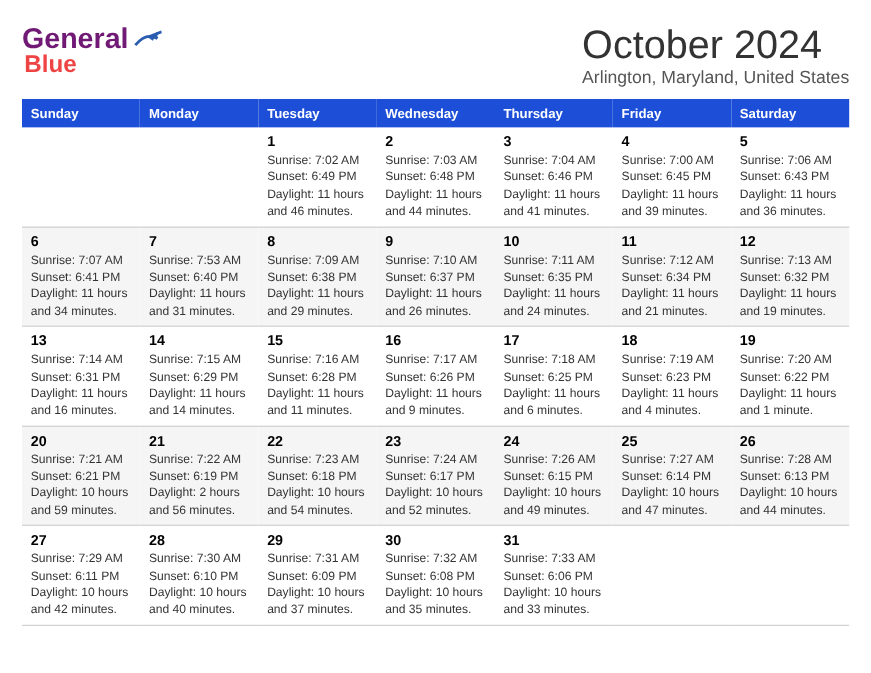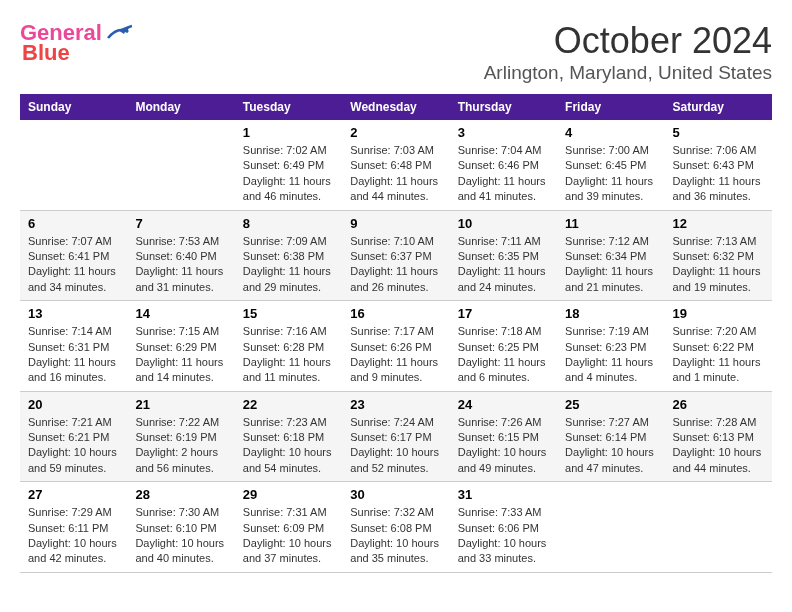--- a/index.html
+++ b/index.html
@@ -15,38 +15,37 @@
       justify-content: space-between;
       align-items: flex-start;
       margin-bottom: 10px;
     }
     .logo {
       display: flex;
       flex-direction: column;
       align-items: flex-start;
     }
     .title-section {
-      text-align: right;
     }
     .month-title {
       font-size: 36px;
       color: #333;
       font-weight: normal;
     }
     .location {
-      font-size: 19px;
+      font-size: 16px;
       color: #555;
     }
     table {
       width: 100%;
       border-collapse: collapse;
       font-size: 11px;
     }
     thead tr {
-      background-color: #4c1d95;
+      background-color: #1d4ed8;
       color: white;
     }
     thead th {
       padding: 6px 8px;
       text-align: left;
       font-weight: bold;
       font-size: 12px;
     }
     tbody tr {
       border-bottom: 1px solid #ccc;
@@ -73,21 +72,21 @@
       color: #333;
       line-height: 1.4;
     }
   </style>
 </head>
 <body>
 
 <div class="header">
   <div class="logo">
     <div style="display:flex; align-items:center;">
-      <span style="font-size:22px; font-weight:bold; color:#ec4899;">General</span>
+      <span style="font-size:26px; font-weight:bold; color:#701a75;">General</span>
       <svg width="28" height="18" viewBox="0 0 28 18" style="margin: 0 2px;">
         <path d="M4 14 Q14 2 24 8 Q20 4 28 2" fill="none" stroke="#2a5db0" stroke-width="2.5"></path>
         <path d="M14 6 L24 2 L20 10 Z" fill="#2a5db0"></path>
       </svg>
     </div>
     <span style="font-size:22px; font-weight:bold; color:#ef4444; margin-top:-6px; margin-left:2px;">Blue</span>
   </div>
   <div class="title-section">
     <div class="month-title">October 2024</div>
     <div class="location">Arlington, Maryland, United States</div>

